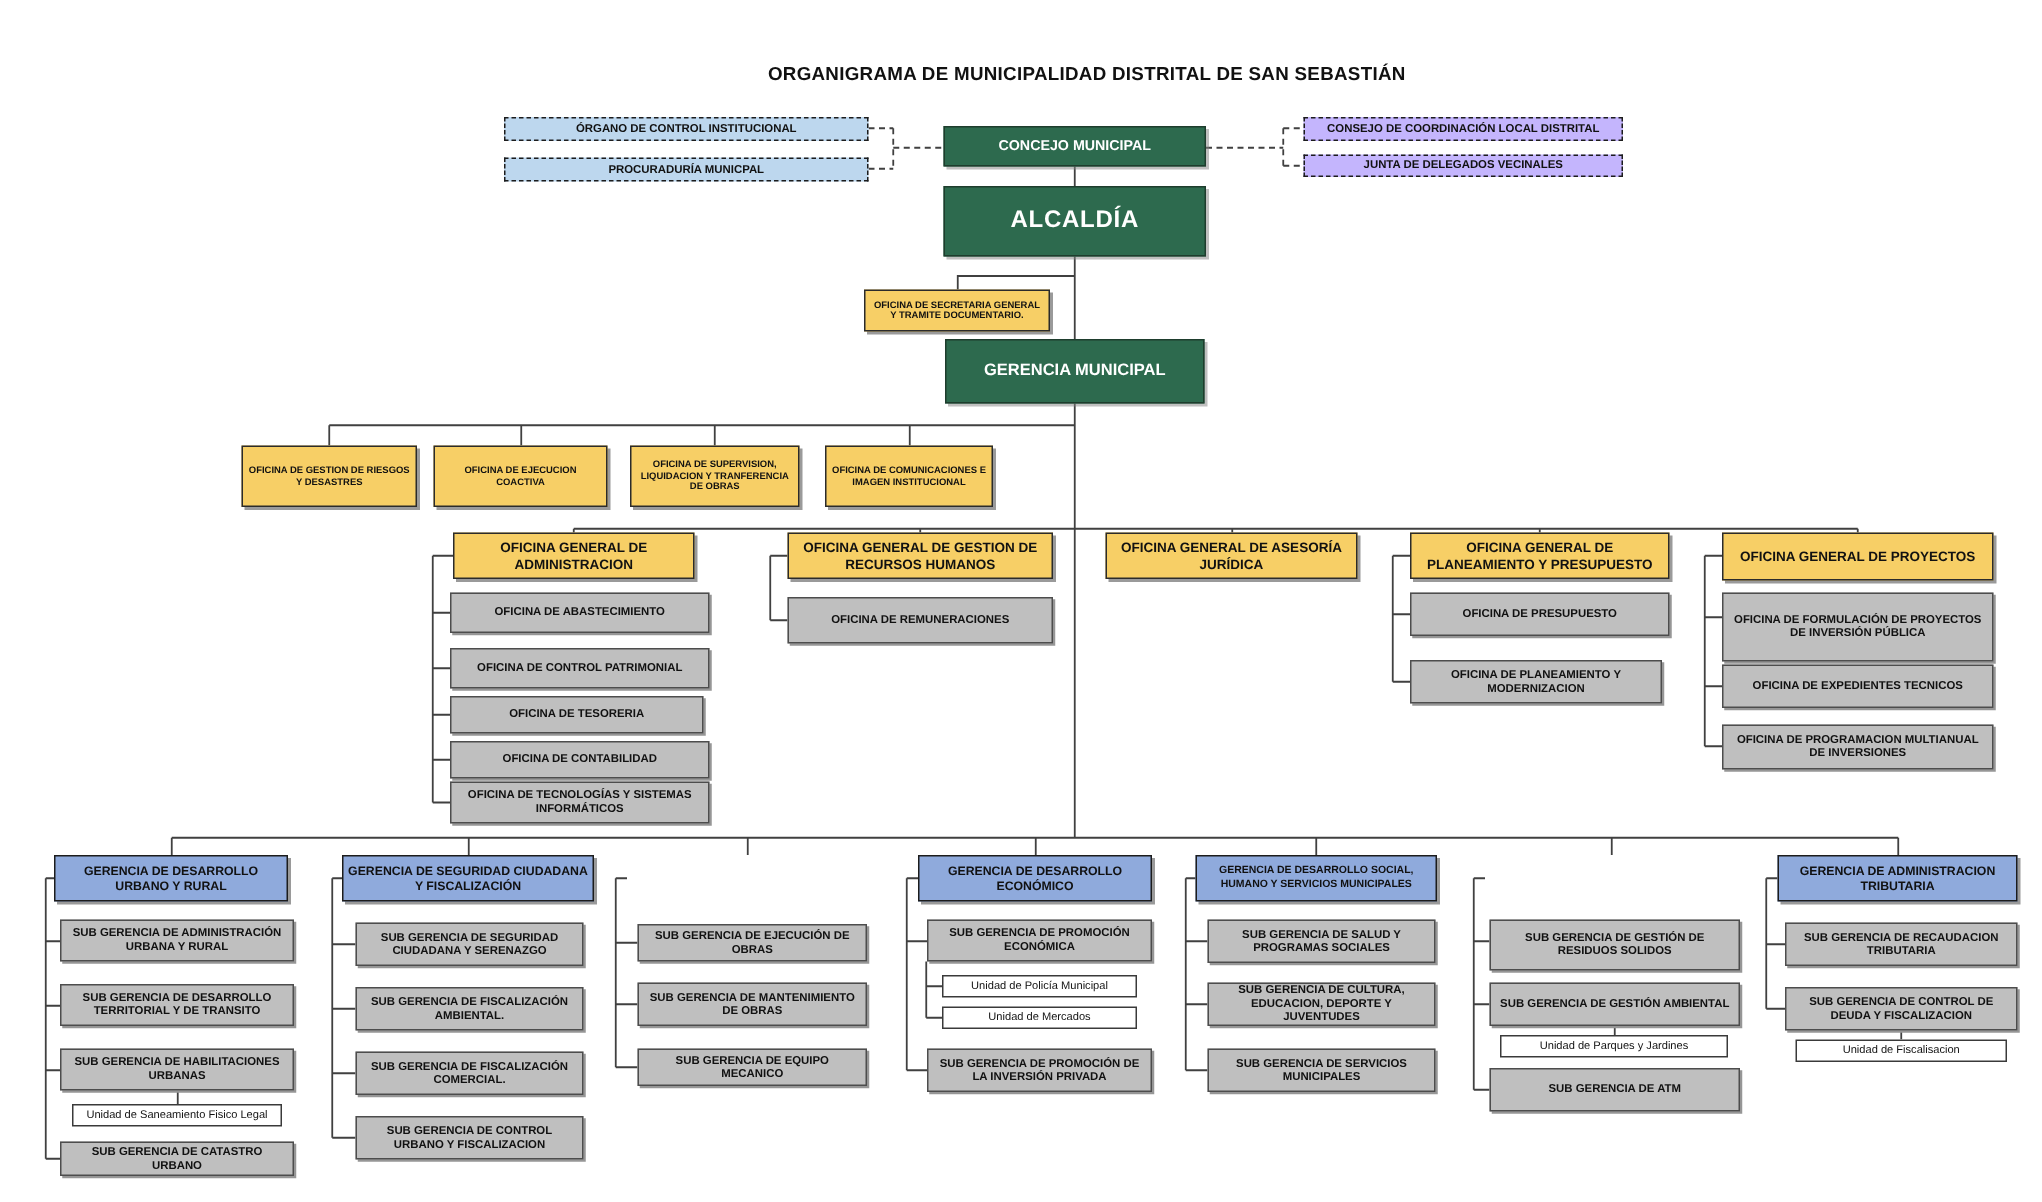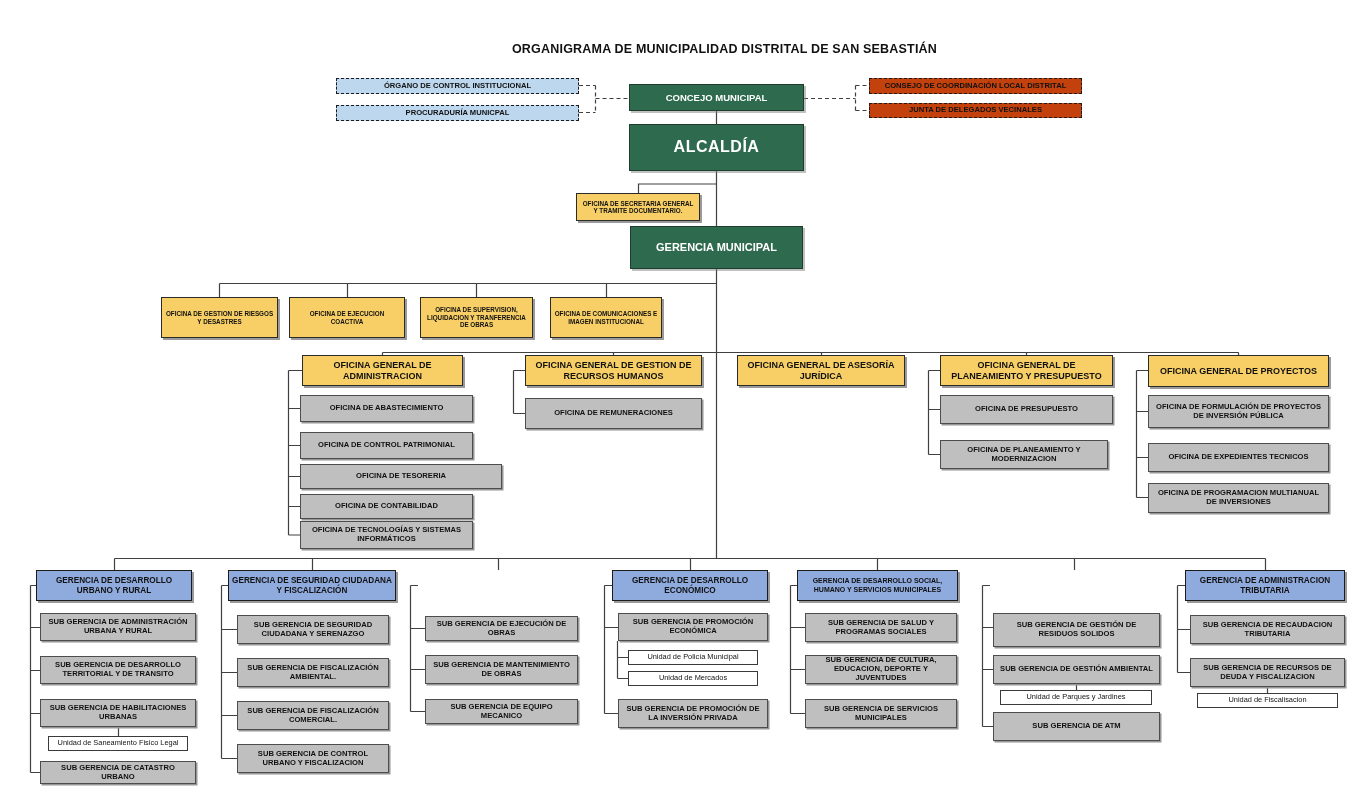--- a/index.html
+++ b/index.html
@@ -15,21 +15,21 @@
   .ysm{background:#F7CF66;border:1.2px solid #2b2b2b;font-weight:bold;font-size:6.3px;
        box-shadow:2px 2px 0 #9a9a9a;}
   .yhdr{background:#F7CF66;border:1.2px solid #2b2b2b;font-weight:bold;font-size:9px;
        box-shadow:2px 2px 0 #9a9a9a;}
   .gray{background:#BFBFBF;border:1.2px solid #4d4d4d;font-weight:bold;font-size:7.6px;
        box-shadow:1.5px 1.5px 0 #969696;}
   .bluehdr{background:#8FAADC;border:1.3px solid #1c1c1c;font-weight:bold;font-size:8.2px;
        box-shadow:2px 2px 0 #9a9a9a;}
   .white{background:#ffffff;border:1px solid #3a3a3a;font-size:7.4px;font-weight:normal;}
   .dblue{background:#BDD7EE;border:1.6px dashed #1c1c1c;font-size:7.6px;font-weight:bold;}
-  .dorange{background:#c2410c;border:1.6px dashed #1c1c1c;font-size:7.6px;font-weight:bold;}
+  .dorange{background:#c4b5fd;border:1.6px dashed #1c1c1c;font-size:7.6px;font-weight:bold;}
 </style>
 </head>
 <body>
 
 <div id="stage">
 
   <div class="title">ORGANIGRAMA DE MUNICIPALIDAD DISTRITAL DE SAN SEBASTIÁN</div>
 
   <svg class="wires" width="1361" height="801" viewBox="0 0 1361 801">
     <path fill="none" stroke="#404040" stroke-width="1.2" d="
@@ -63,35 +63,35 @@
   <div class="box green" style="left:630px;top:226px;width:173px;height:43px;font-size:11px">GERENCIA MUNICIPAL</div>
 
   <div class="box ysm" style="left:161px;top:297px;width:117px;height:41px">OFICINA DE GESTION DE RIESGOS Y DESASTRES</div>
   <div class="box ysm" style="left:289px;top:297px;width:116px;height:41px">OFICINA DE EJECUCION COACTIVA</div>
   <div class="box ysm" style="left:420px;top:297px;width:113px;height:41px">OFICINA DE SUPERVISION, LIQUIDACION Y TRANFERENCIA DE OBRAS</div>
   <div class="box ysm" style="left:550px;top:297px;width:112px;height:41px">OFICINA DE COMUNICACIONES E IMAGEN INSTITUCIONAL</div>
 
   <div class="box yhdr" style="left:302px;top:355px;width:161px;height:31px">OFICINA GENERAL DE ADMINISTRACION</div>
   <div class="box gray" style="left:300px;top:395px;width:173px;height:27px">OFICINA DE ABASTECIMIENTO</div>
   <div class="box gray" style="left:300px;top:432px;width:173px;height:27px">OFICINA DE CONTROL PATRIMONIAL</div>
-  <div class="box gray" style="left:300px;top:464px;width:202px;height:25px">OFICINA DE TESORERIA</div>
+  <div class="box gray" style="left:300px;top:464px;width:169px;height:25px">OFICINA DE TESORERIA</div>
   <div class="box gray" style="left:300px;top:494px;width:173px;height:25px">OFICINA DE CONTABILIDAD</div>
   <div class="box gray" style="left:300px;top:521px;width:173px;height:28px">OFICINA DE TECNOLOGÍAS Y SISTEMAS INFORMÁTICOS</div>
 
   <div class="box yhdr" style="left:525px;top:355px;width:177px;height:31px">OFICINA GENERAL DE GESTION DE RECURSOS HUMANOS</div>
   <div class="box gray" style="left:525px;top:398px;width:177px;height:31px">OFICINA DE REMUNERACIONES</div>
 
   <div class="box yhdr" style="left:737px;top:355px;width:168px;height:31px">OFICINA GENERAL DE ASESORÍA JURÍDICA</div>
 
   <div class="box yhdr" style="left:940px;top:355px;width:173px;height:31px">OFICINA GENERAL DE PLANEAMIENTO Y PRESUPUESTO</div>
   <div class="box gray" style="left:940px;top:395px;width:173px;height:29px">OFICINA DE PRESUPUESTO</div>
   <div class="box gray" style="left:940px;top:440px;width:168px;height:29px">OFICINA DE PLANEAMIENTO Y MODERNIZACION</div>
 
   <div class="box yhdr" style="left:1148px;top:355px;width:181px;height:32px">OFICINA GENERAL DE PROYECTOS</div>
-  <div class="box gray" style="left:1148px;top:395px;width:181px;height:33px">OFICINA DE FORMULACIÓN DE PROYECTOS DE INVERSIÓN PÚBLICA</div>
+  <div class="box gray" style="left:1148px;top:395px;width:181px;height:46px">OFICINA DE FORMULACIÓN DE PROYECTOS DE INVERSIÓN PÚBLICA</div>
   <div class="box gray" style="left:1148px;top:443px;width:181px;height:29px">OFICINA DE EXPEDIENTES TECNICOS</div>
   <div class="box gray" style="left:1148px;top:483px;width:181px;height:30px">OFICINA DE PROGRAMACION MULTIANUAL DE INVERSIONES</div>
 
   <div class="box bluehdr" style="left:36px;top:570px;width:156px;height:31px">GERENCIA DE DESARROLLO URBANO Y RURAL</div>
   <div class="box gray" style="left:40px;top:613px;width:156px;height:28px">SUB GERENCIA DE ADMINISTRACIÓN URBANA Y RURAL</div>
   <div class="box gray" style="left:40px;top:656px;width:156px;height:28px">SUB GERENCIA DE DESARROLLO TERRITORIAL Y DE TRANSITO</div>
   <div class="box gray" style="left:40px;top:699px;width:156px;height:28px">SUB GERENCIA DE HABILITACIONES URBANAS</div>
   <div class="box white" style="left:48px;top:736px;width:140px;height:15px">Unidad de Saneamiento Fisico Legal</div>
   <div class="box gray" style="left:40px;top:761px;width:156px;height:23px">SUB GERENCIA DE CATASTRO URBANO</div>
 
@@ -116,16 +116,16 @@
   <div class="box gray" style="left:805px;top:655px;width:152px;height:29px">SUB GERENCIA DE CULTURA, EDUCACION, DEPORTE Y JUVENTUDES</div>
   <div class="box gray" style="left:805px;top:699px;width:152px;height:29px">SUB GERENCIA DE SERVICIOS MUNICIPALES</div>
 
   <div class="box gray" style="left:993px;top:613px;width:167px;height:34px">SUB GERENCIA DE GESTIÓN DE RESIDUOS SOLIDOS</div>
   <div class="box gray" style="left:993px;top:655px;width:167px;height:29px">SUB GERENCIA DE GESTIÓN AMBIENTAL</div>
   <div class="box white" style="left:1000px;top:690px;width:152px;height:15px">Unidad de Parques y Jardines</div>
   <div class="box gray" style="left:993px;top:712px;width:167px;height:29px">SUB GERENCIA DE ATM</div>
 
   <div class="box bluehdr" style="left:1185px;top:570px;width:160px;height:31px">GERENCIA DE ADMINISTRACION TRIBUTARIA</div>
   <div class="box gray" style="left:1190px;top:615px;width:155px;height:29px">SUB GERENCIA DE RECAUDACION TRIBUTARIA</div>
-  <div class="box gray" style="left:1190px;top:658px;width:155px;height:29px">SUB GERENCIA DE RECURSOS DE DEUDA Y FISCALIZACION</div>
+  <div class="box gray" style="left:1190px;top:658px;width:155px;height:29px">SUB GERENCIA DE CONTROL DE DEUDA Y FISCALIZACION</div>
   <div class="box white" style="left:1197px;top:693px;width:141px;height:15px">Unidad de Fiscalisacion</div>
 
 </div>
 
 </body></html>

